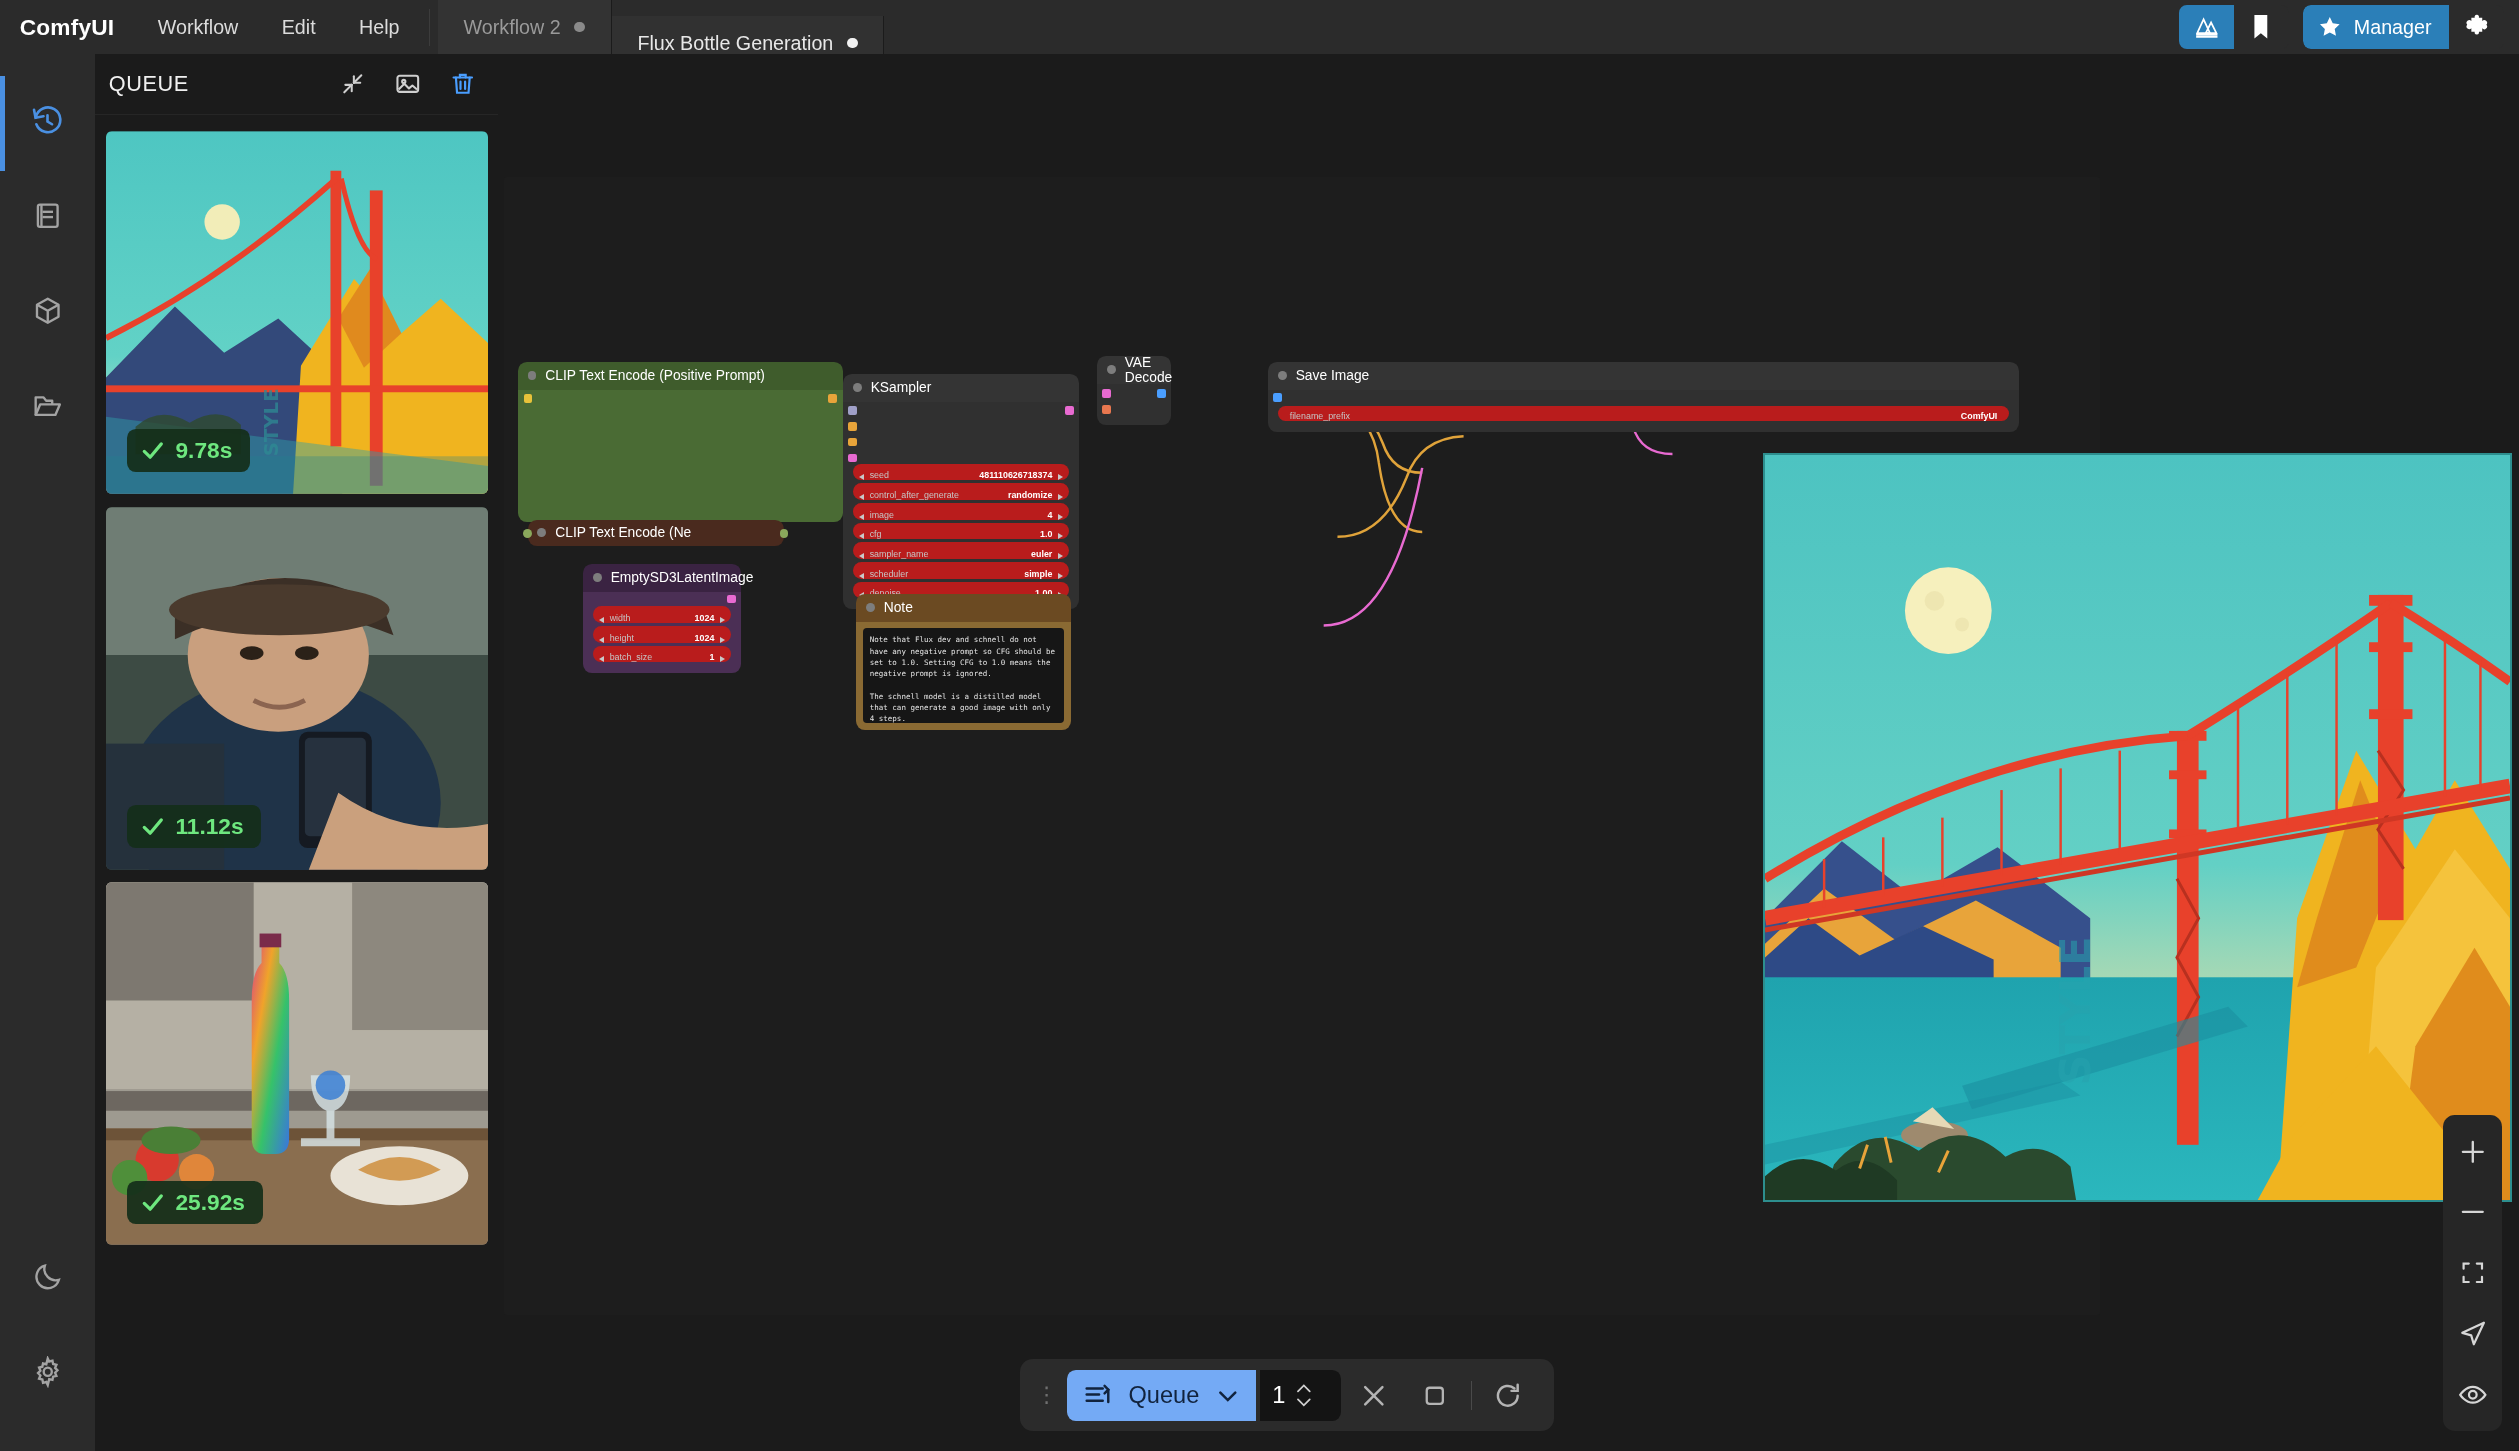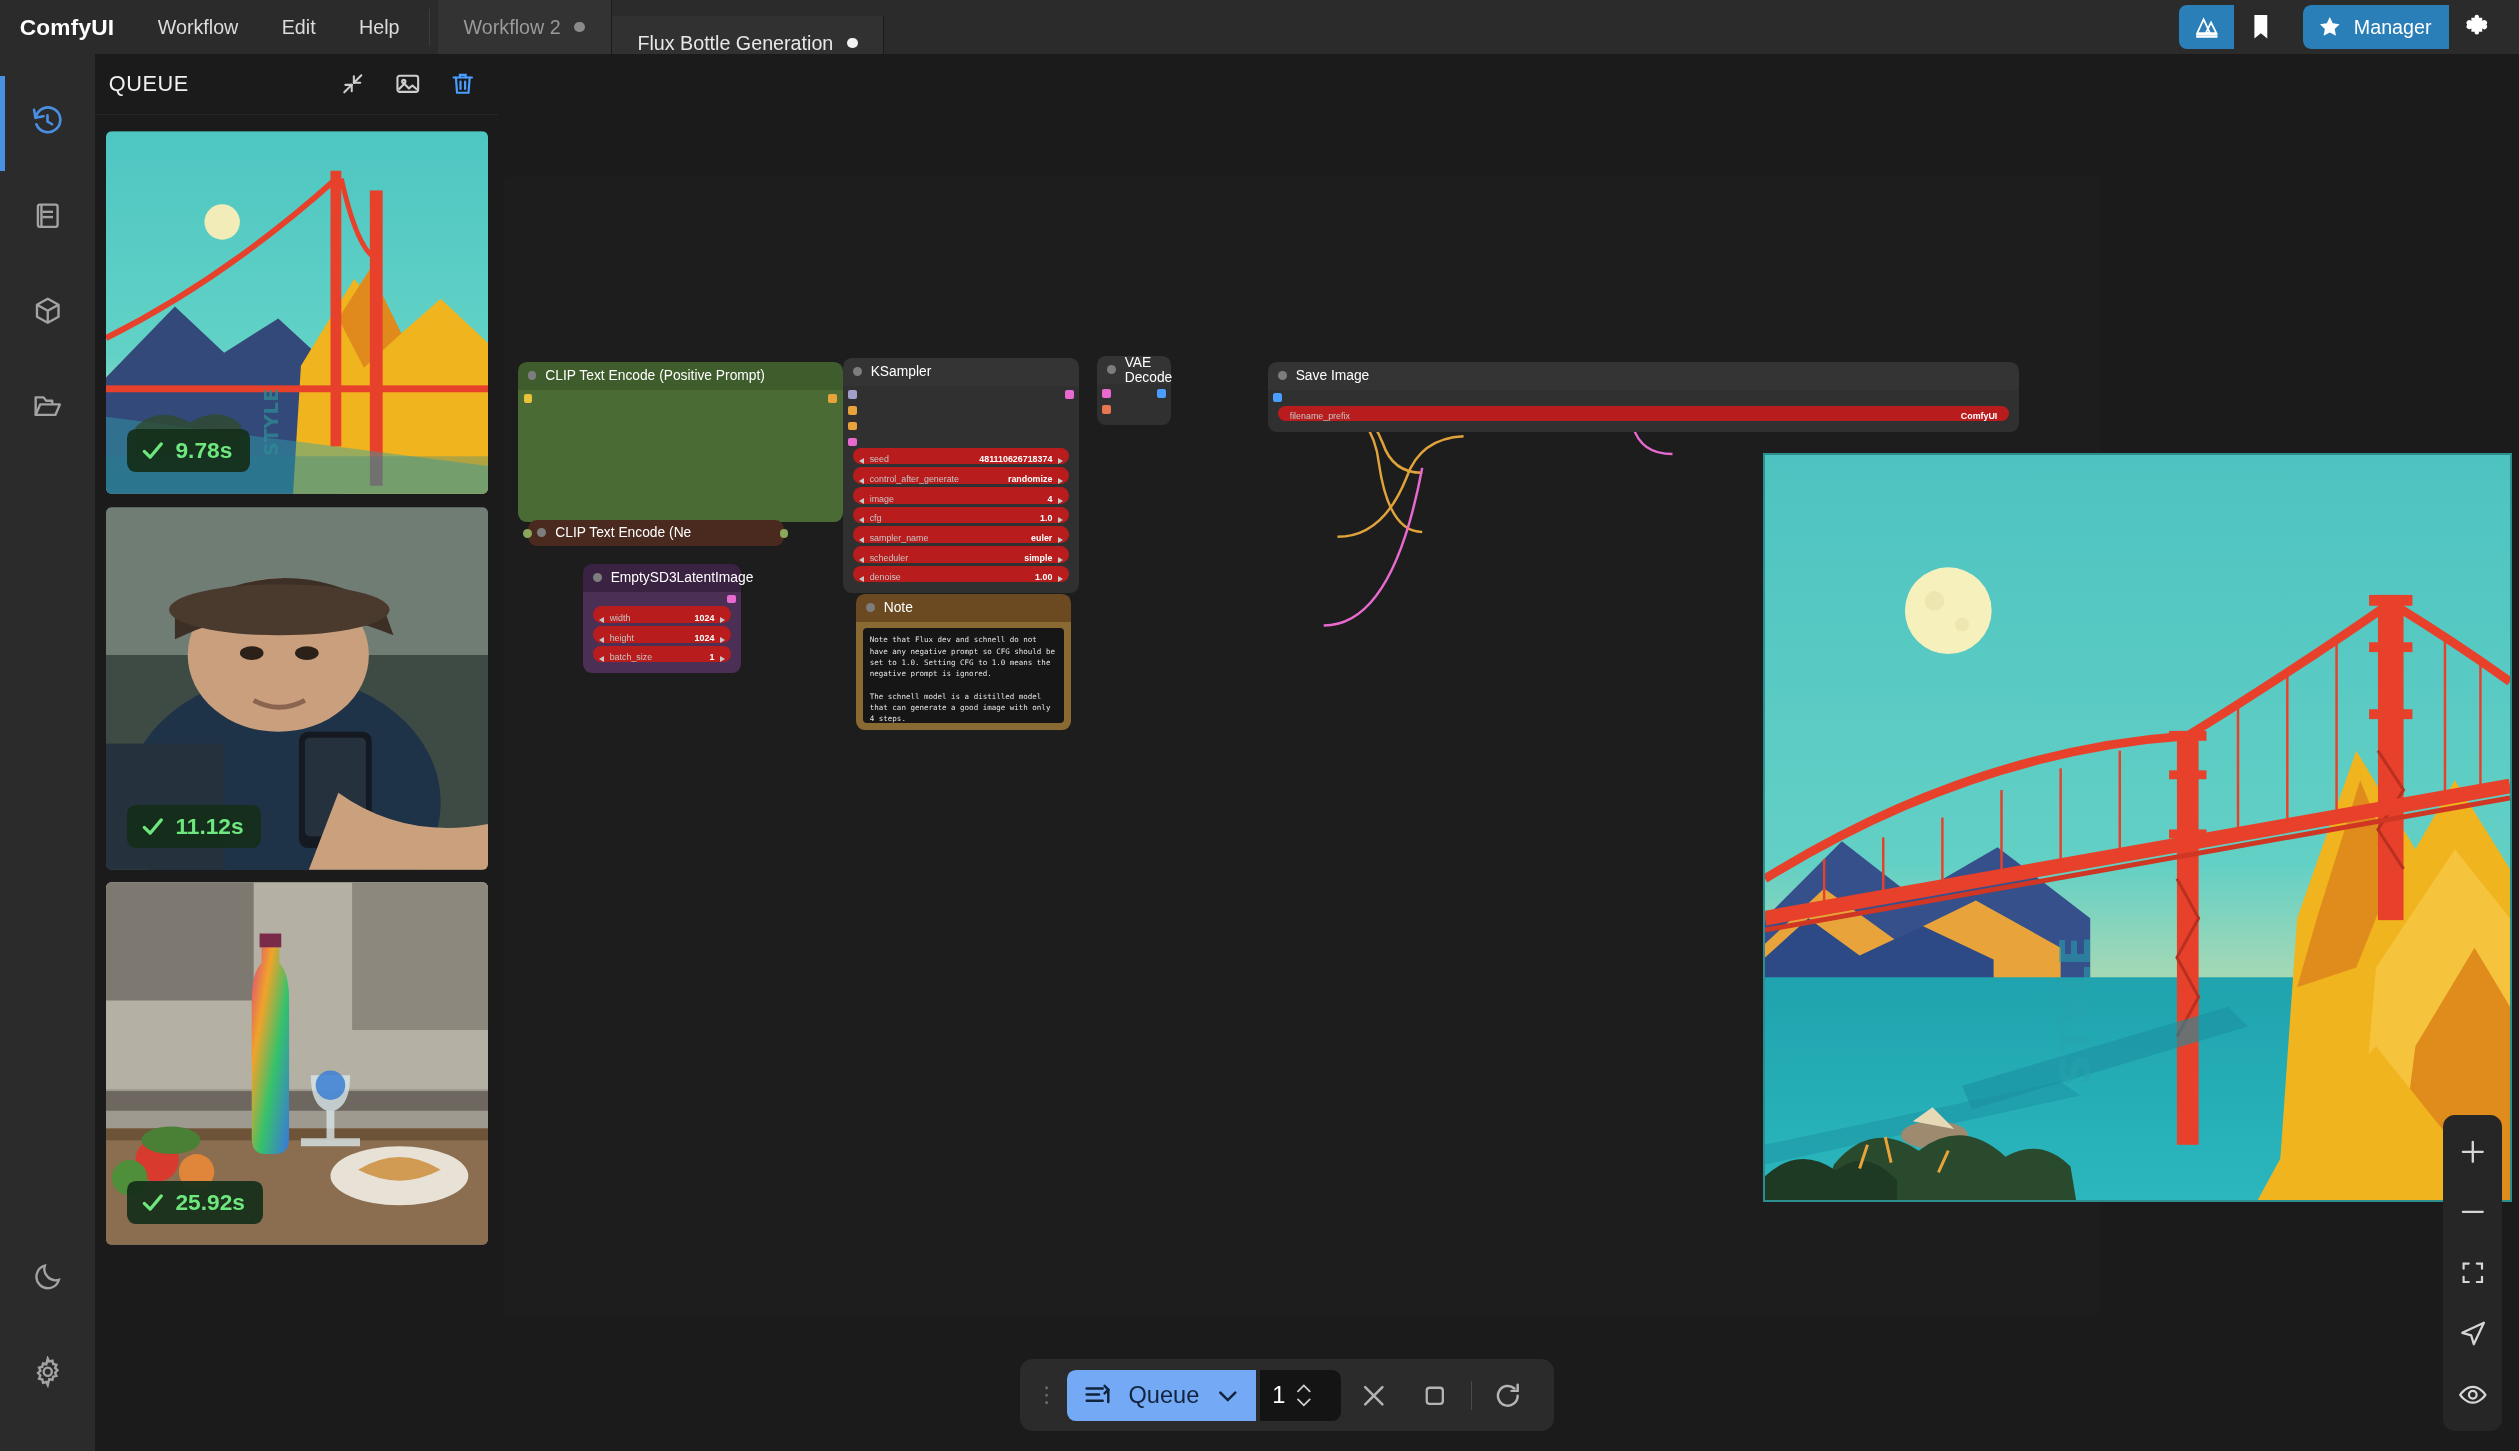--- a/index.html
+++ b/index.html
@@ -475,21 +475,21 @@
         </div>
         <div class="widget">
           <span class="arrowl"></span>
           <span class="wname">batch_size</span>
           <span class="wval">1</span>
           <span class="arrowr"></span>
         </div>
       </div>
     </div>
 
-    <div class="node" style="left:345px;top:304px;width:236px;">
+    <div class="node" style="left:345px;top:320px;width:236px;">
       <div class="node-title" style="background:#343434">
         <span class="node-dot"></span>
         <span>KSampler</span>
       </div>
       <div class="node-body" style="background:#303030;padding:59px 0 7.9px 0;position:relative;">
         <span class="port" style="left:4.9px;top:4.9px;background:#a0a0c8"></span>
         <span class="port" style="left:4.9px;top:20.7px;background:#e8a43a"></span>
         <span class="port" style="left:4.9px;top:36px;background:#e8a43a"></span>
         <span class="port" style="left:4.9px;top:52px;background:#e86ad1"></span>
         <span class="port" style="right:4.9px;top:4.9px;background:#e86ad1"></span>

